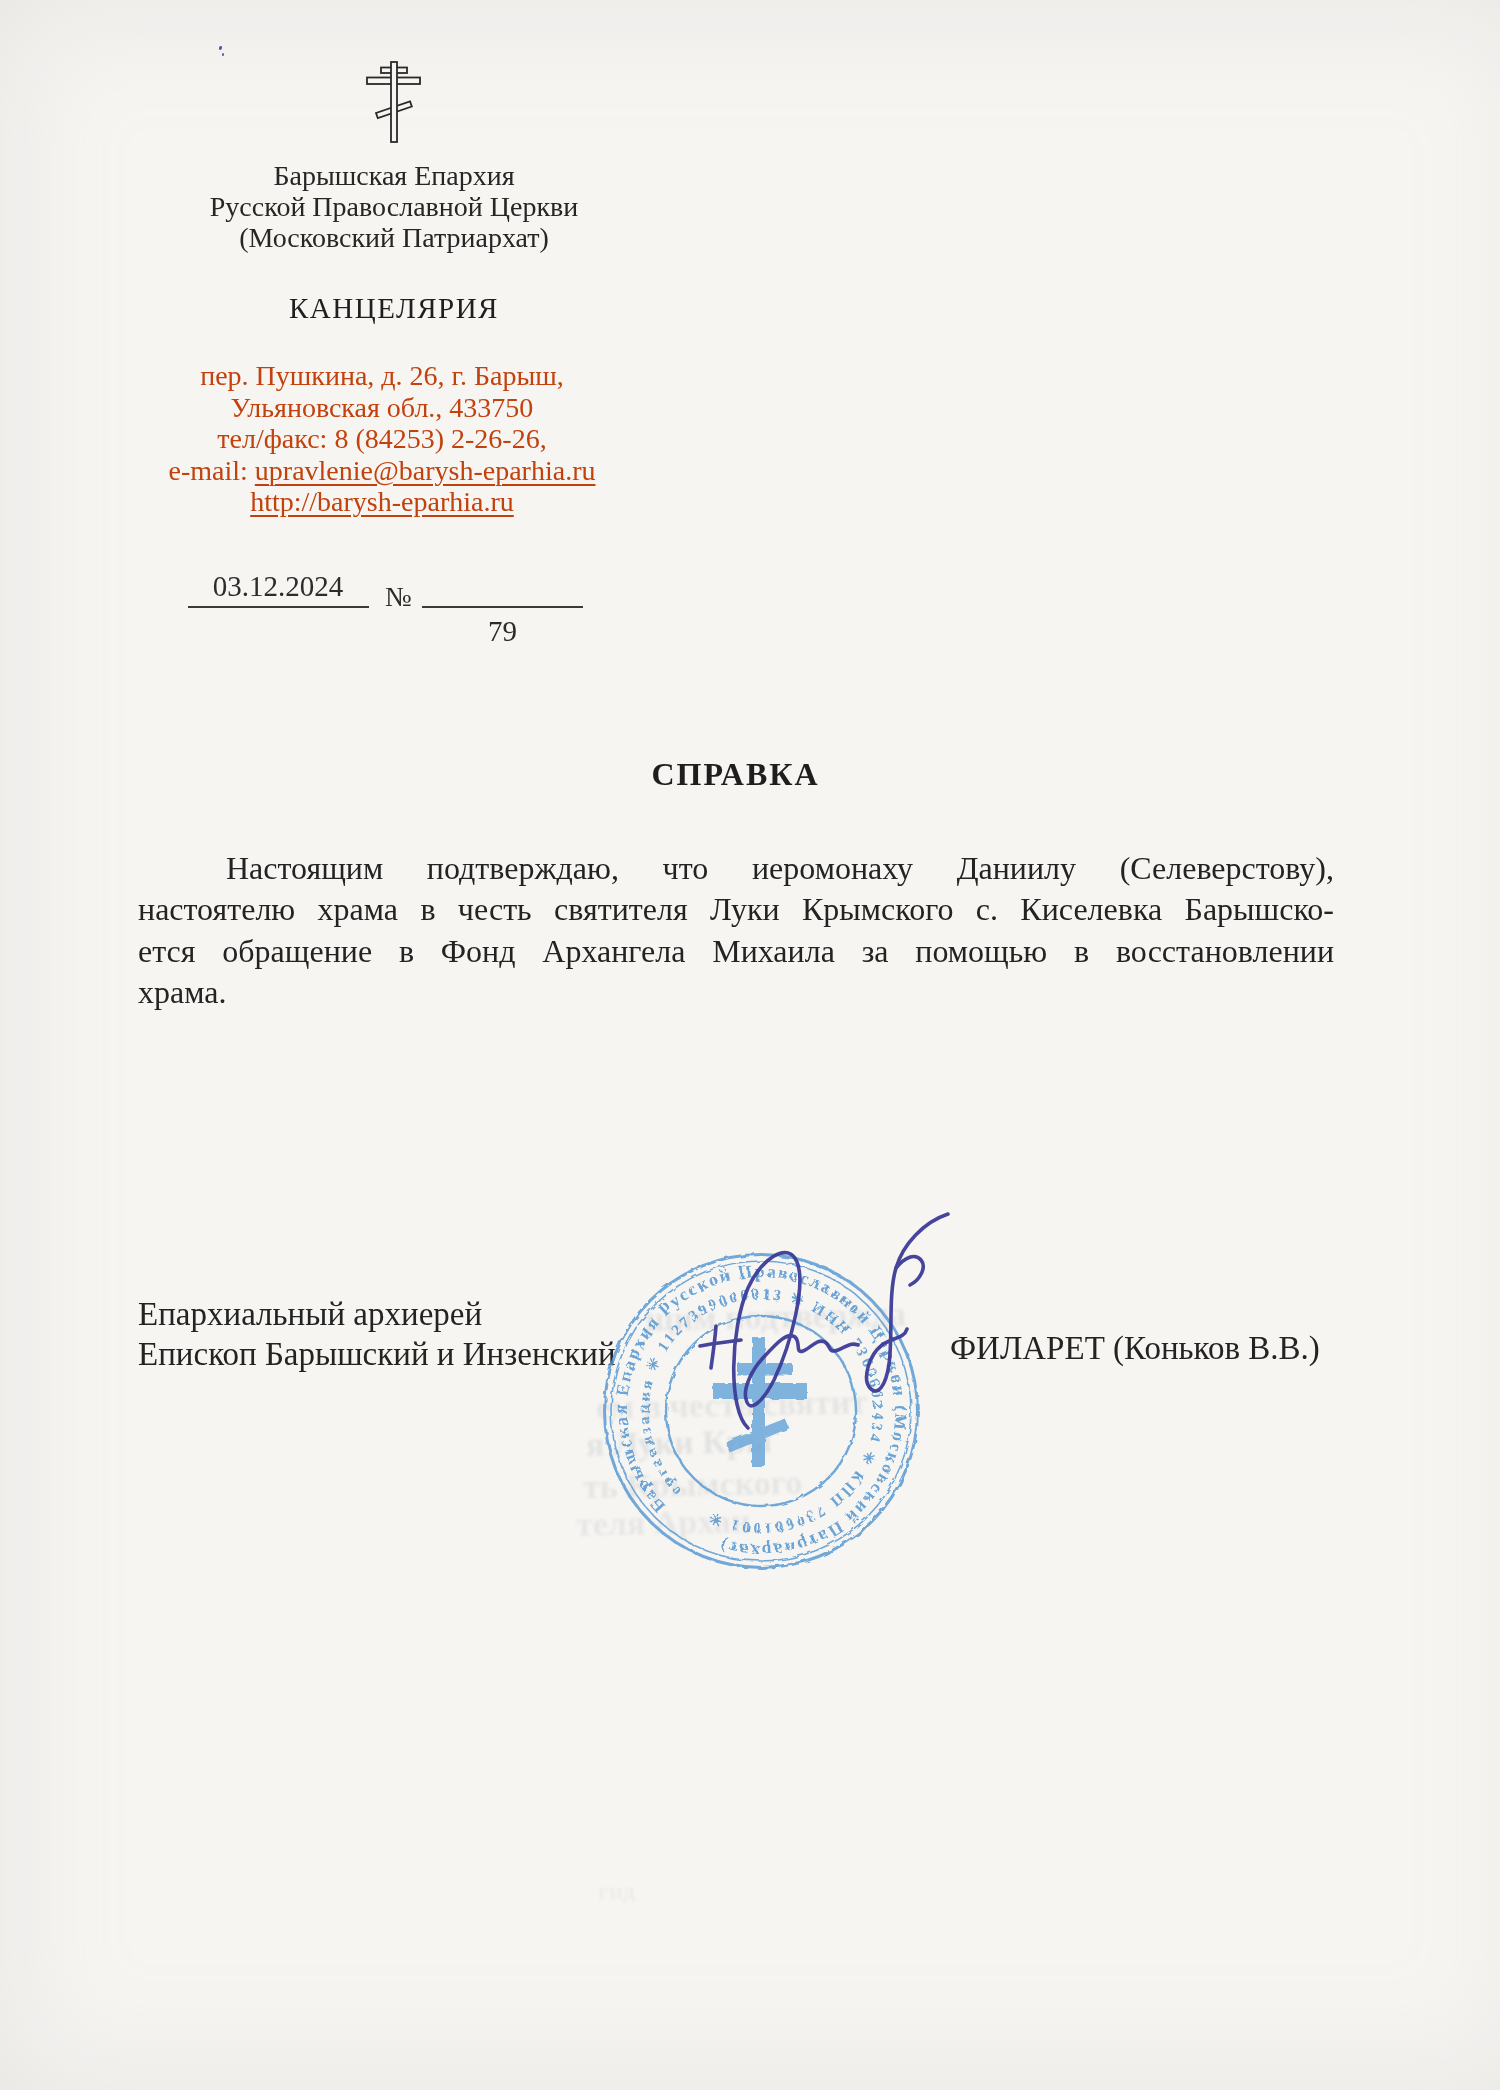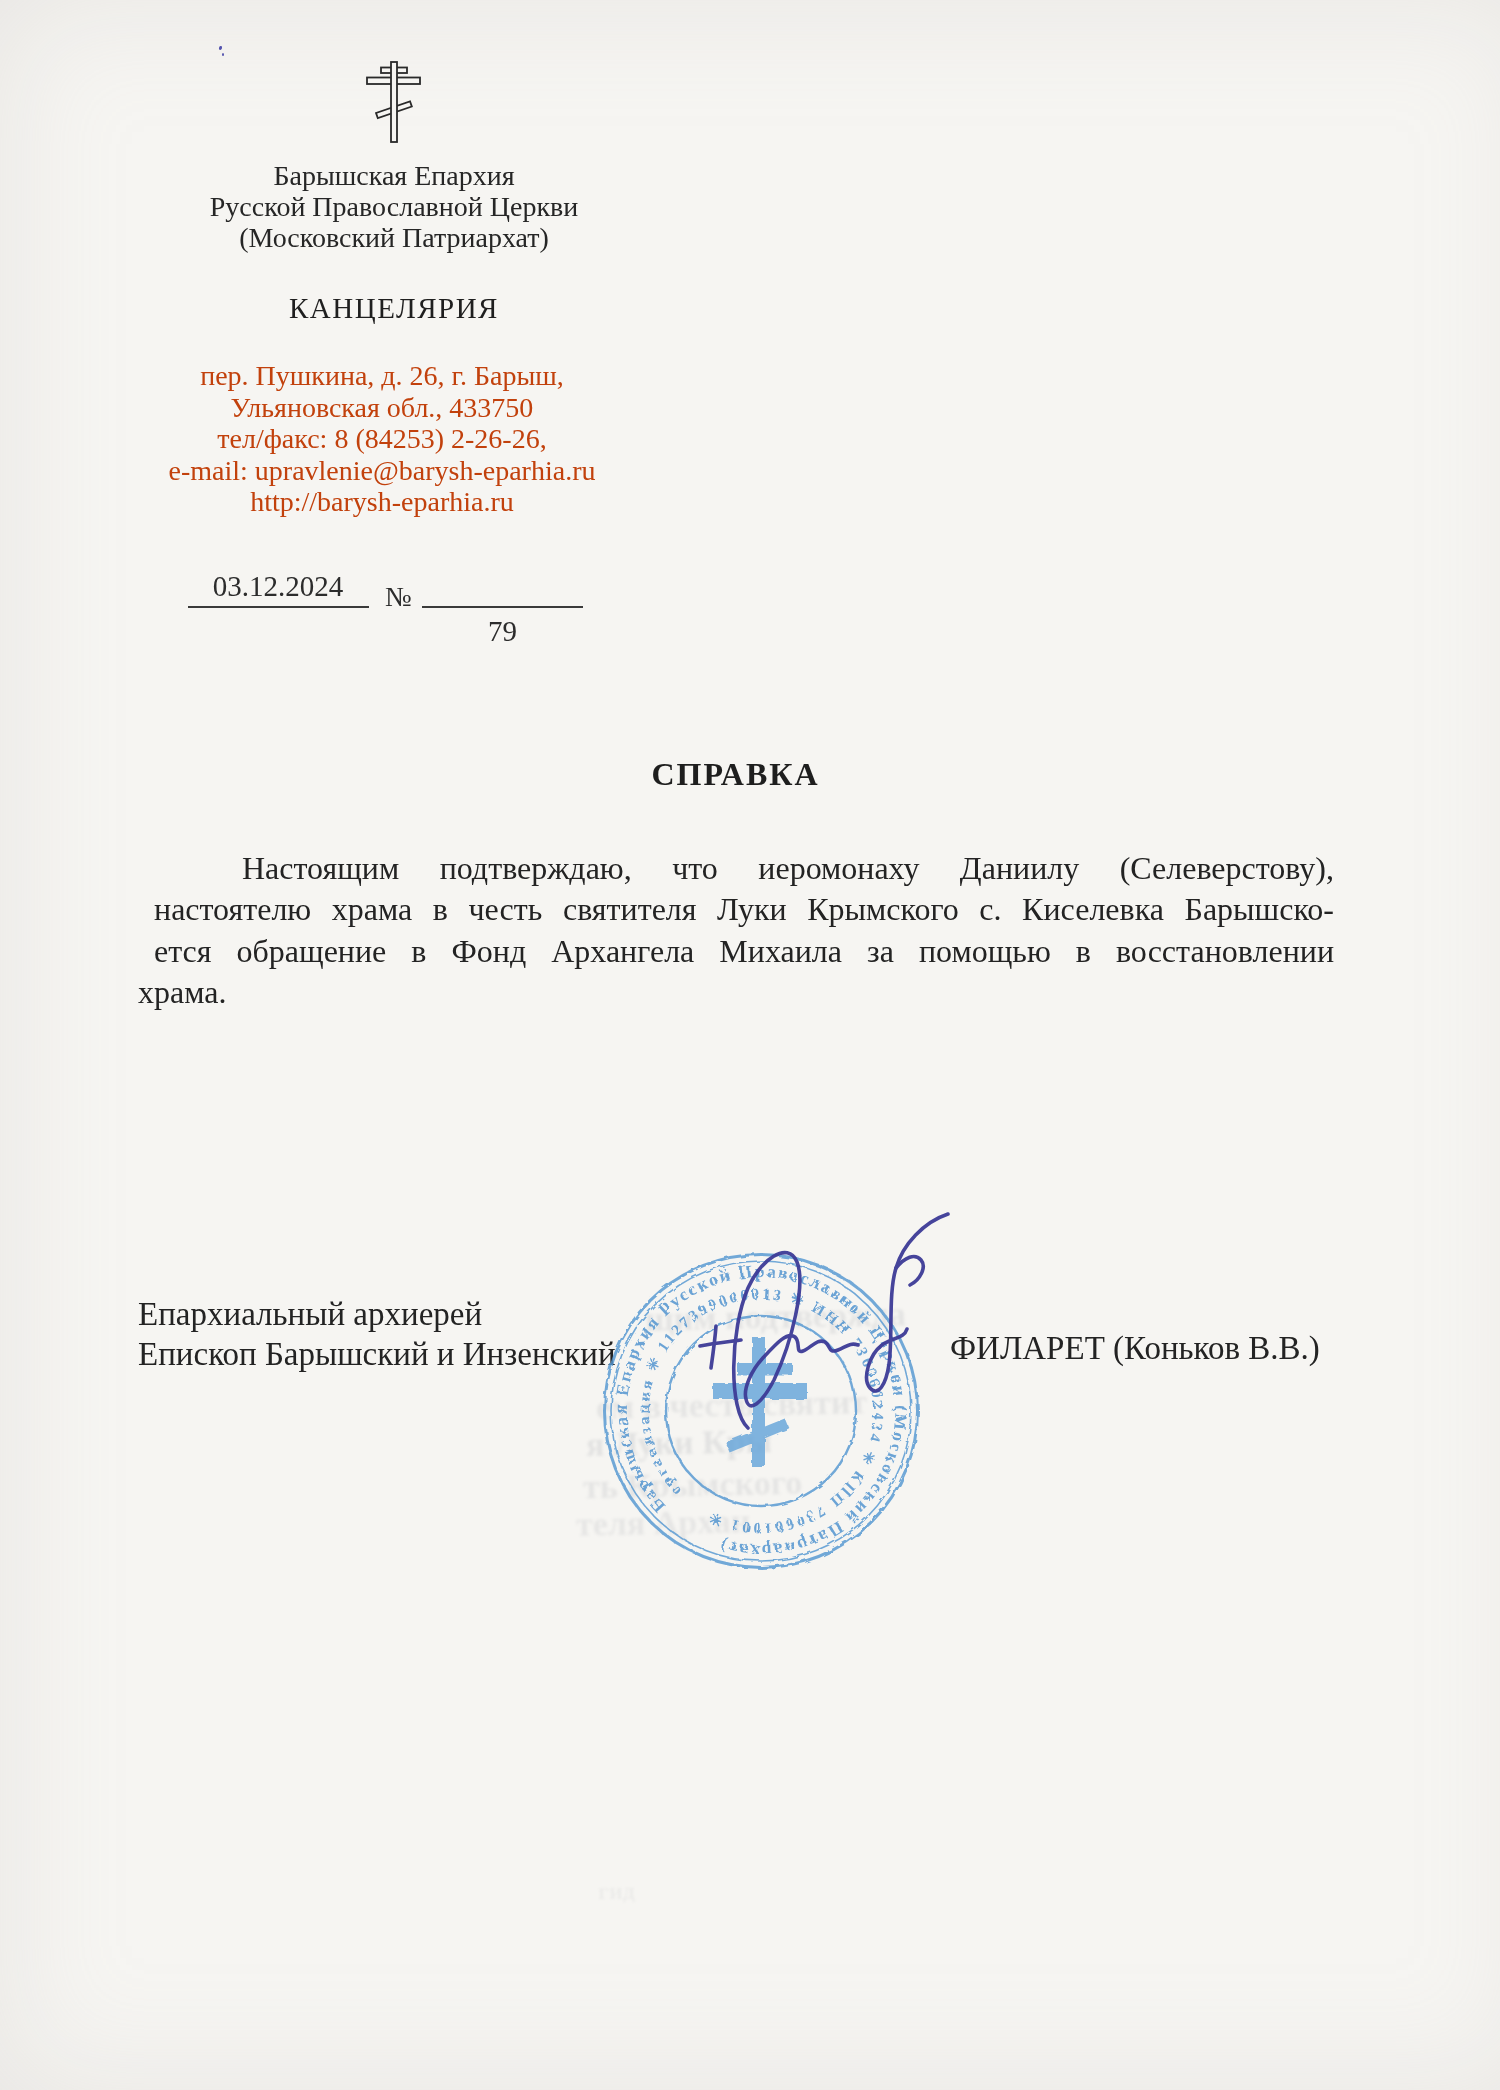--- a/index.html
+++ b/index.html
@@ -13,34 +13,34 @@
   .abs{position:absolute;}
 
   
   .letterhead{left:144px;top:160px;width:500px;text-align:center;
     font-size:28px;line-height:31px;color:#262626;}
   .lh-line{white-space:nowrap;}
   .dept{left:144px;top:292px;width:500px;text-align:center;
     font-size:29px;font-weight:normal;letter-spacing:1.5px;color:#1f1f1f;}
   .addr{left:112px;top:360px;width:540px;text-align:center;
     font-size:28px;line-height:31.5px;color:#c2410c;}
-  .u{text-underline-offset:4px;text-decoration-thickness:1.5px;}
+  .u{text-decoration:underline;text-underline-offset:4px;text-decoration-thickness:1.5px;}
 
   
   .ref-date{left:188px;top:570px;width:180px;text-align:center;font-size:29px;}
   .ref-rule1{left:188px;top:606px;width:181px;border-top:2.2px solid #3a3a3a;height:0;}
   .ref-no{left:385px;top:581px;font-size:28px;}
   .ref-num{left:422px;top:571px;width:161px;text-align:center;font-size:29px;margin-top:44px;}
   .ref-rule2{left:422px;top:606px;width:161px;border-top:2.2px solid #3a3a3a;height:0;}
 
   
   .title{left:138px;top:756px;width:1195px;text-align:center;
     font-size:32px;font-weight:bold;letter-spacing:2px;color:#1e1e1e;}
   .body-text{left:138px;top:848px;width:1196px;font-size:32px;line-height:41.4px;color:#232323;}
-  .jline{text-align:justify;text-align-last:justify;white-space:normal;margin-left:16px;}
+  .jline{text-align:justify;text-align-last:justify;white-space:normal;}
   .jline.indent{padding-left:88px;}
   .lline{text-align:left;}
 
   
   .sig-left{left:138px;top:1294px;width:560px;font-size:33px;line-height:40px;color:#232323;}
   .sig-name{left:950px;top:1330px;font-size:33px;color:#232323;white-space:nowrap;}
 
   
   .ghost{color:#7d828d;font-weight:bold;filter:blur(1.6px);transform:rotate(-1.2deg);
     font-size:34px;white-space:nowrap;}

